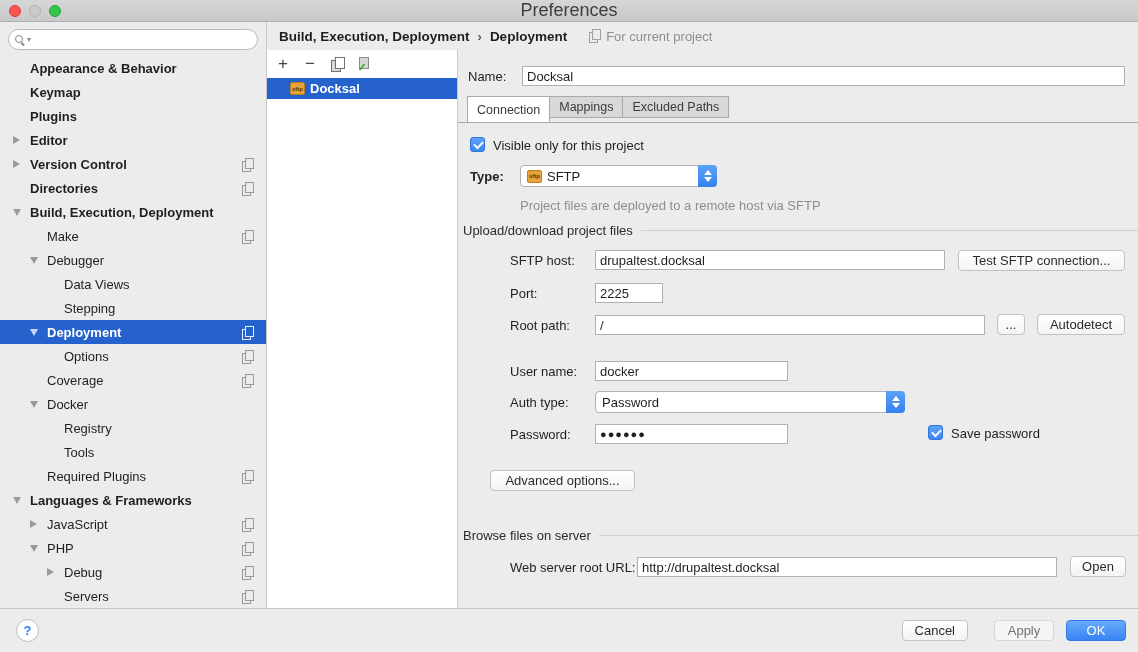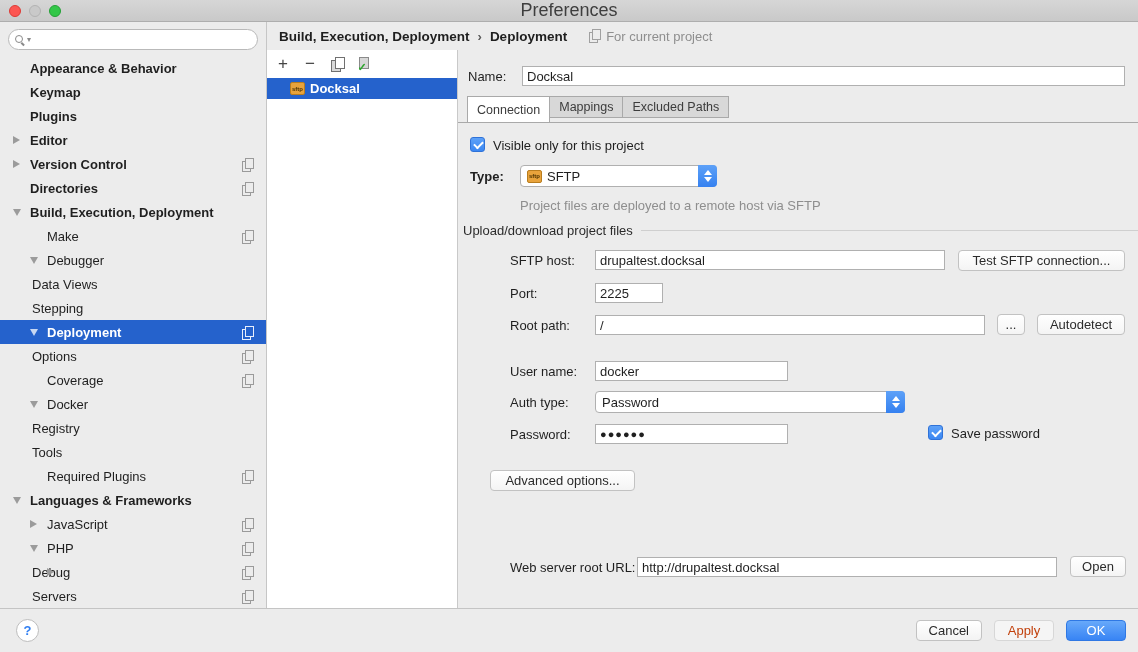--- a/index.html
+++ b/index.html
@@ -21,21 +21,21 @@
   .main { flex:1 1 auto; display:flex; min-height:0; }
 
   
   .sidebar { width:267px; flex:0 0 267px; background:#ececec; border-right:1px solid #c6c6c6; position:relative; }
   .searchbox { position:absolute; left:8px; top:7px; width:250px; height:21px; background:#fff; border:1px solid #b9b9b9; border-radius:11px; display:flex; align-items:center; padding:0 6px; gap:2px; }
   .search-caret { font-size:8px; color:#8a8a8a; line-height:1; }
   .tree { position:absolute; top:34px; left:0; right:0; bottom:0; overflow:hidden; }
   .trow { position:relative; height:24px; display:flex; align-items:center; cursor:default; }
   .trow.lvl0 { padding-left:30px; }
   .trow.lvl1 { padding-left:47px; }
-  .trow.lvl2 { padding-left:32px; }
+  .trow.lvl2 { padding-left:64px; }
   .trow .tri { position:absolute; }
   .trow.lvl0 .tri { left:13px; }
   .trow.lvl1 .tri { left:30px; }
   .trow.lvl2 .tri { left:47px; }
   .tri-right { width:0; height:0; border-left:7px solid #9b9b9b; border-top:4.5px solid transparent; border-bottom:4.5px solid transparent; }
   .tri-down  { width:0; height:0; border-top:7px solid #9b9b9b; border-left:4.5px solid transparent; border-right:4.5px solid transparent; }
   .tlabel { white-space:nowrap; }
   .trow.bold .tlabel { font-weight:bold; }
   .trow.sel { background:#2562cc; }
   .trow.sel .tlabel { color:#fff; font-weight:bold; }
@@ -91,21 +91,21 @@
   .tab { height:22px; padding:0 9px; display:flex; align-items:center; background:#d8d8d8; border:1px solid #a9a9a9; border-left:none; font-size:12.5px; color:#3c3c3c; position:relative; }
   .tab:first-child { border-left:1px solid #a9a9a9; }
   .tab.active { background:#fff; height:27px; z-index:2; }
 
   
   .bottombar { height:44px; flex:0 0 44px; border-top:1px solid #c4c4c4; background:#ececec; display:flex; align-items:center; padding:0 12px; }
   .help-btn { width:23px; height:23px; border-radius:50%; background:#fff; border:1px solid #bdbdbd; color:#2f7ef2; font-weight:bold; font-size:13px; display:flex; align-items:center; justify-content:center; margin-left:4px; }
   .footer-btns { margin-left:auto; display:flex; gap:12px; align-items:center; }
   .f-btn { height:21px; min-width:60px; border-radius:4px; font-family:"Liberation Sans",sans-serif; font-size:13px; padding:0 12px; }
   .f-cancel { background:linear-gradient(#ffffff,#f3f3f3); border:1px solid #c2c2c2; color:#2b2b2b; }
-  .f-apply { background:#f5f5f5; border:1px solid #d7d7d7; color:#c2410c; }
+  .f-apply { background:#f5f5f5; border:1px solid #d7d7d7; color:#737373;margin-left:14px; }
   .f-ok { background:linear-gradient(#67a9fa,#3884f4); border:1px solid #2f78e4; color:#fff; }
 
   .magnifier { flex:0 0 10px; width:10px; height:10px; position:relative; }
   .magnifier::before { content:""; position:absolute; left:0; top:0; width:6px; height:6px; border:1.5px solid #8a8a8a; border-radius:50%; }
   .magnifier::after { content:""; position:absolute; left:7px; top:7px; width:4px; height:1.5px; background:#8a8a8a; transform:rotate(45deg); transform-origin:0 0; }
 </style>
 </head>
 <body>
 
 <div class="window">
@@ -317,20 +317,24 @@
               </span>
           </div>
 
           <span class="lbl" style="left:52px; top:377px;">Password:</span>
           <input class="inp" style="left: 137px; top: 374px; width: 193px; font-size: 11px; letter-spacing: 1px;" value="●●●●●●">
           <span class="checkbox" style="left:470px; top:375px;"></span>
           <span class="lbl" style="left:493px; top:376px;">Save password</span>
 
           <button class="mac-btn" style="left:32px; top:420px; width:145px;">Advanced options...</button>
 
+          <div class="section" style="left:5px; top:478px; right:0;">
+            <span>Browse files on server</span>
+            <span class="sec-line" style="flex:1;"></span>
+          </div>
 
           <span class="lbl" style="left:52px; top:510px;">Web server root URL:</span>
           <input class="inp" style="left: 179px; top: 507px; width: 420px;" value="http://drupaltest.docksal">
           <button class="mac-btn" style="left:612px; top:506px; width:56px;">Open</button>
 
         </div>
       </div>
     </div>
   </div>
 

